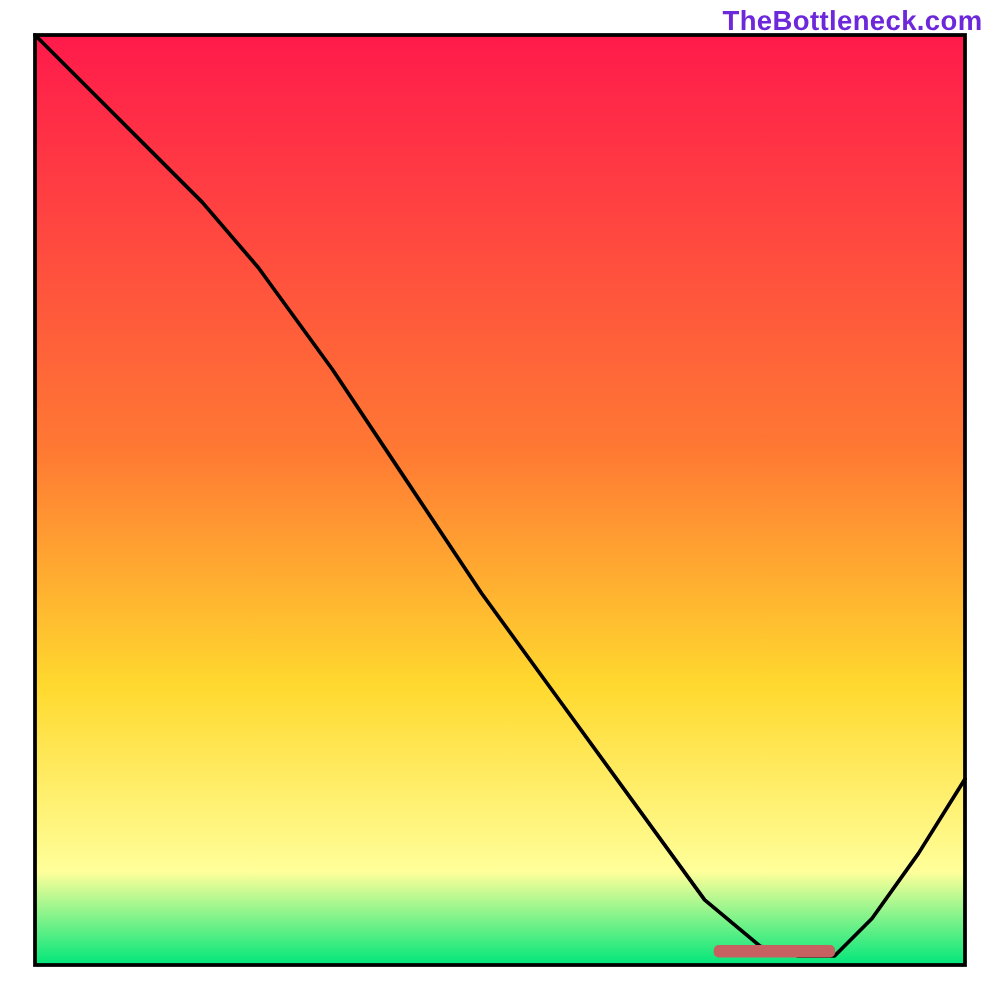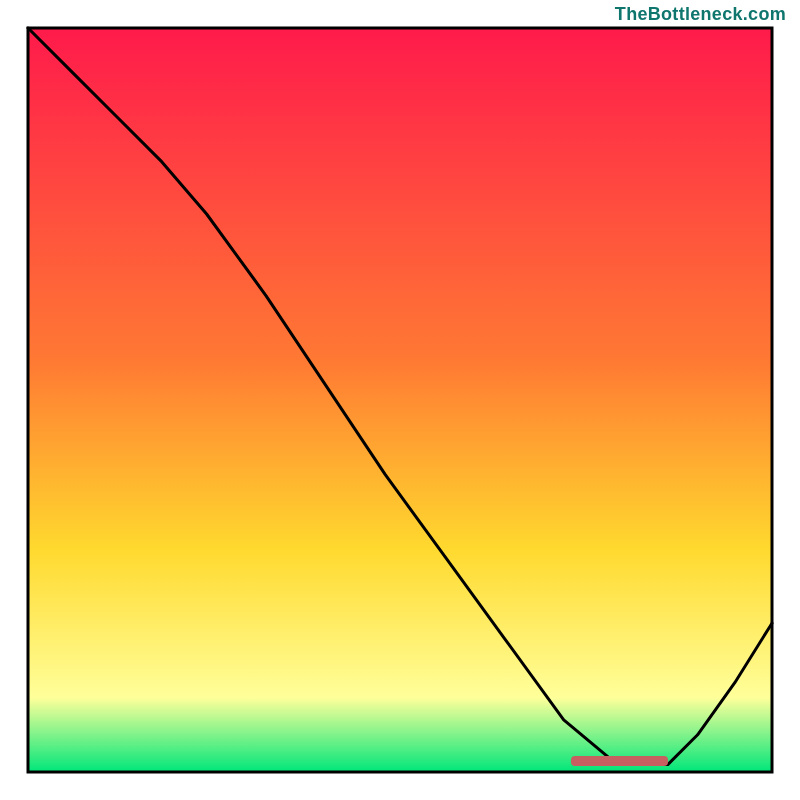--- a/index.html
+++ b/index.html
@@ -13,23 +13,23 @@
   }
   .stage {
     position: relative;
     width: 800px;
     height: 800px;
   }
   .watermark {
     position: absolute;
     top: 4px;
     right: 14px;
-    font-size: 18px;
+    font-size: 22px;
     font-weight: 600;
-    color: #0f766e;
+    color: #6d28d9;
     letter-spacing: 0.3px;
   }
   svg {
     position: absolute;
     top: 0;
     left: 0;
   }
   .segment {
     position: absolute;
     height: 10px;

